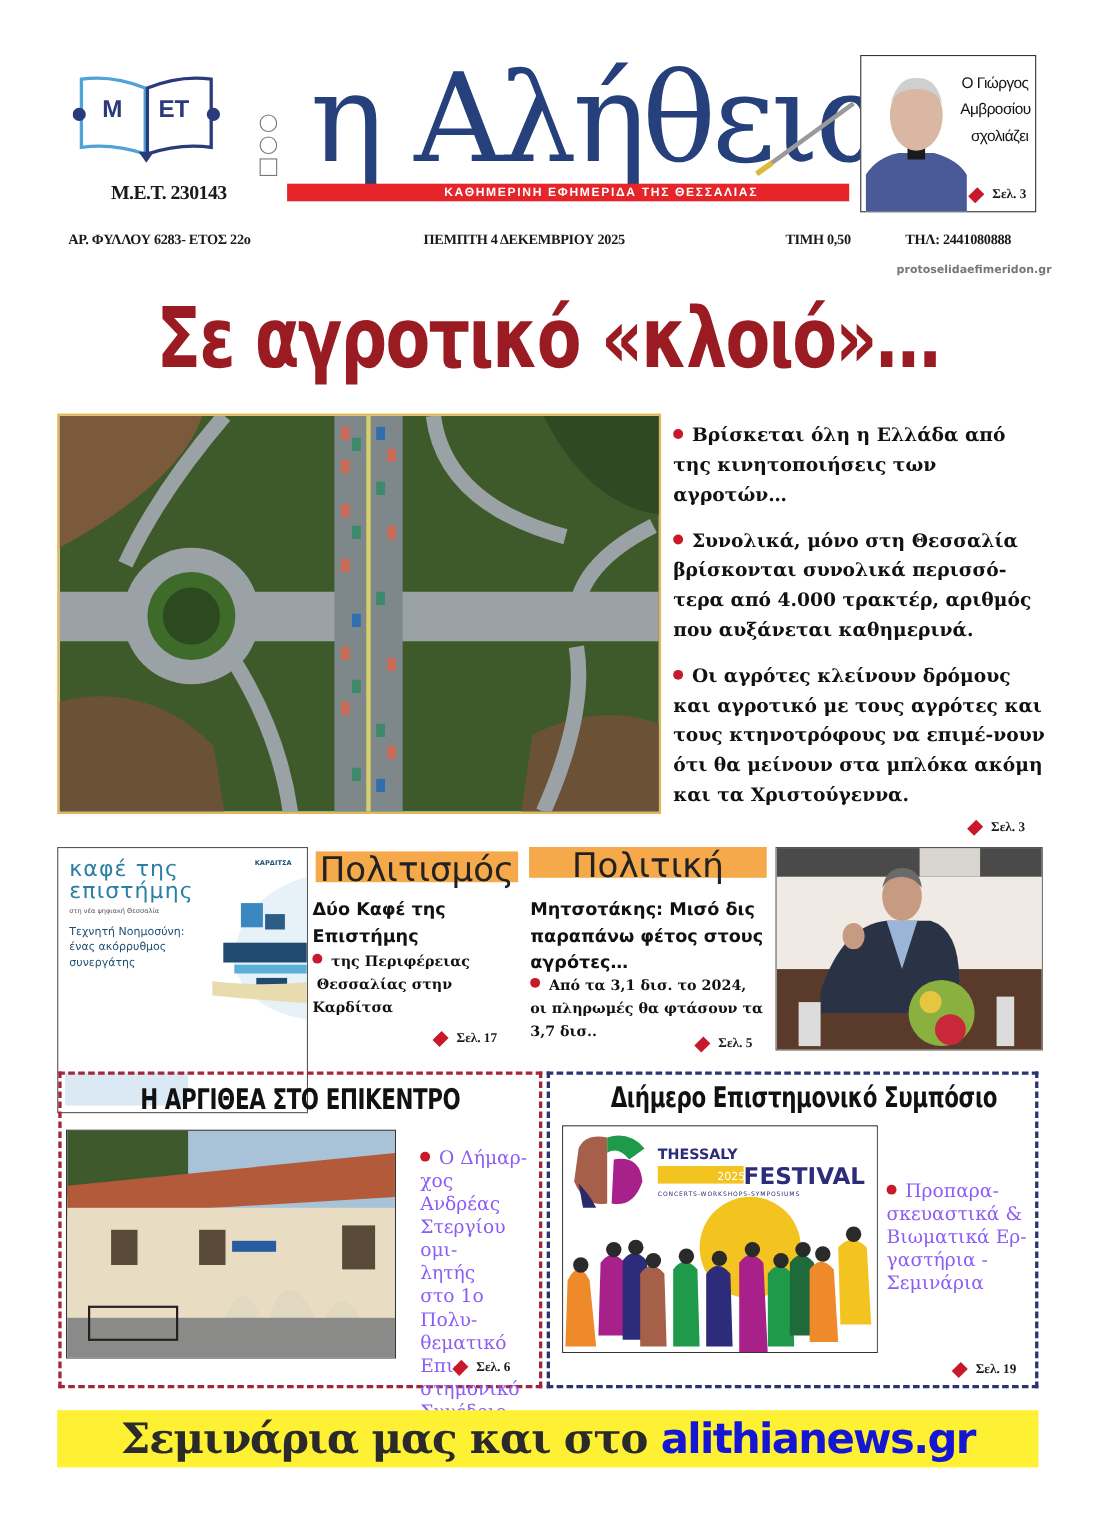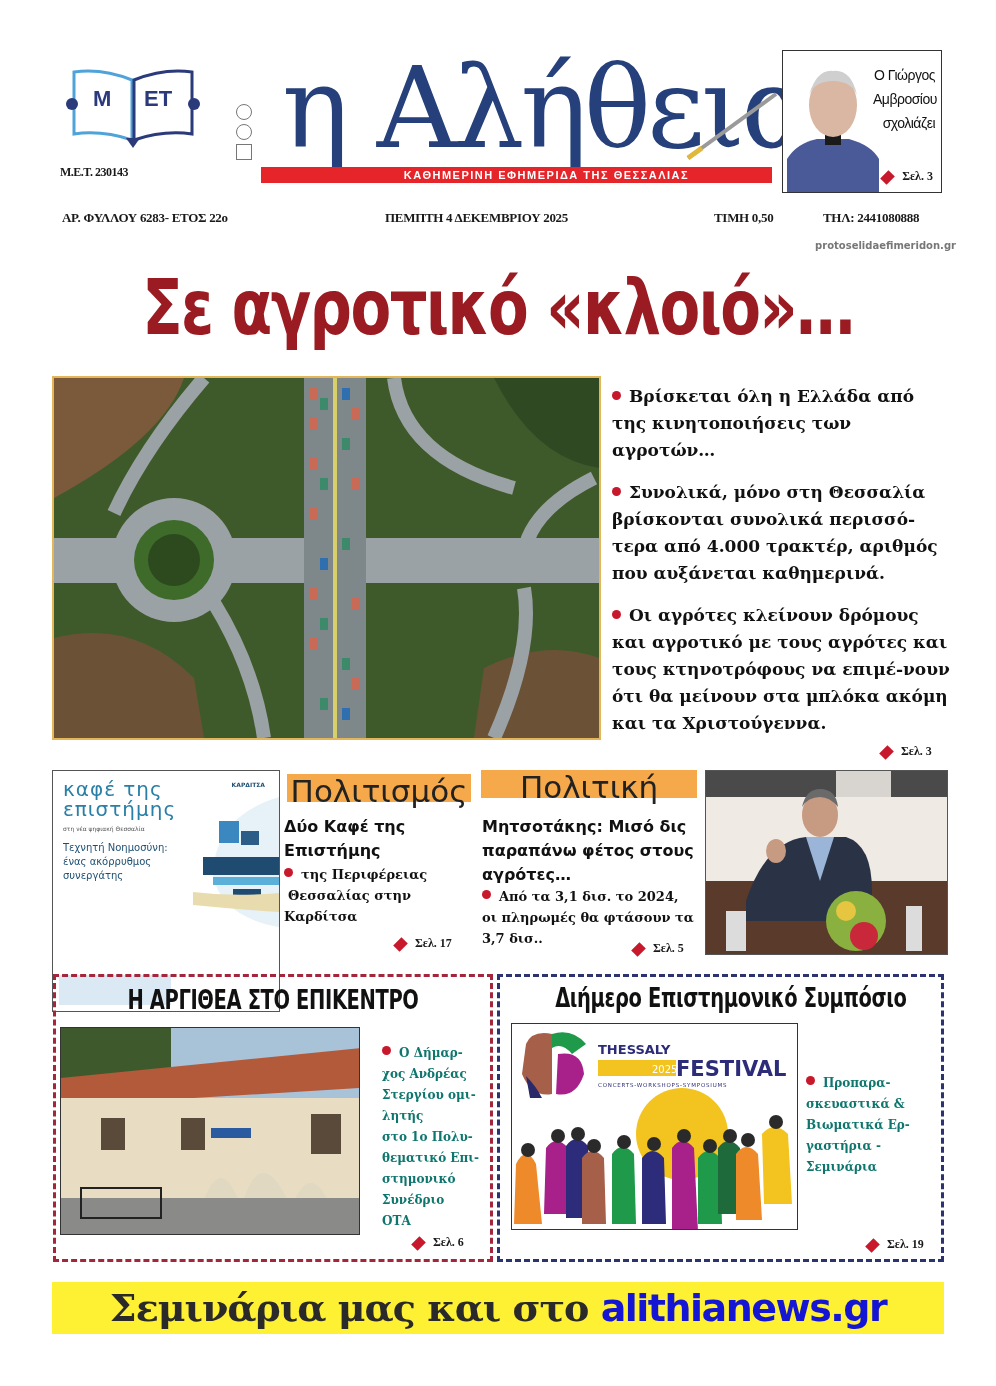--- a/index.html
+++ b/index.html
@@ -3,21 +3,21 @@
 <meta charset="utf-8">
 <style>
   * { box-sizing: border-box; margin: 0; padding: 0; }
   html, body { width: 996px; height: 1386px; background: #ffffff; overflow: hidden; }
   body { position: relative; font-family: "DejaVu Serif", serif; color: #1a1a1a; }
   .abs { position: absolute; }
 
   
   .met-logo { left: 60px; top: 66px; width: 146px; height: 100px; }
   .met-book { position: absolute; left: 6px; top: 0; width: 134px; height: 82px; }
-  .met-label { position: absolute; left: 0; top: 99px; width: 146px; text-align: left; font-family: "Liberation Serif", serif; font-weight: bold; font-size: 12px; letter-spacing: -0.5px; }
+  .met-label { position: absolute; left: 0; top: 99px; width: 146px; text-align: right; font-family: "Liberation Serif", serif; font-weight: bold; font-size: 18px; letter-spacing: -0.5px; }
   .met-m, .met-et { position: absolute; top: 20px; font-family: "Liberation Sans", sans-serif; font-weight: bold; font-size: 22px; color: #2b3a7a; }
   .met-m { left: 33px; }
   .met-et { left: 84px; }
 
   .tiny-marks { left: 236px; top: 104px; width: 22px; height: 80px; }
   .tiny-marks div { border: 1px solid #777; margin-bottom: 4px; border-radius: 50%; width: 16px; height: 16px; }
 
   .title-logo { left: 282px; top: 52px; width: 470px; height: 120px; font-family: "DejaVu Serif", serif; font-size: 112px; color: #25407a; line-height: 1; letter-spacing: -4px; white-space: nowrap; font-weight: normal; }
   .title-pen { left: 680px; top: 86px; width: 100px; height: 80px; }
   .red-bar { left: 261px; top: 167px; width: 511px; height: 16px; background: #e5252a; color: #fff; font-family: "Liberation Sans", sans-serif; font-weight: bold; font-size: 11px; text-align: center; line-height: 16px; letter-spacing: 1.5px; padding-left: 60px; }
@@ -49,21 +49,21 @@
   .section-tab { height: 28px; background: #f6a94a; font-family: "DejaVu Sans", sans-serif; font-size: 31px; color: #222; text-align: center; line-height: 34px; font-weight: normal; }
   .col-head { font-family: "DejaVu Sans", sans-serif; font-weight: bold; font-size: 16px; line-height: 24px; color: #111; }
   .col-body { font-family: "DejaVu Serif", serif; font-weight: bold; font-size: 13px; line-height: 21px; color: #111; }
 
   .pm-photo { left: 705px; top: 770px; width: 243px; height: 185px; border: 1px solid #555; overflow: hidden; }
 
   .box-red { left: 53px; top: 974px; width: 440px; height: 288px; border: 3px dashed #a3263a; }
   .box-blue { left: 497px; top: 974px; width: 447px; height: 288px; border: 3px dashed #2b3470; }
   .box-title { position: absolute; left: 0; width: 100%; text-align: center; font-family: "DejaVu Sans", sans-serif; font-weight: bold; font-size: 26px; color: #111; transform: scaleX(0.75); white-space: nowrap; letter-spacing: -0.5px; }
   .argithea-photo { position: absolute; left: 4px; top: 50px; width: 300px; height: 208px; overflow: hidden; border: 1px solid #333; }
-  .box-text { position: absolute; font-family: "DejaVu Serif", serif; font-weight: bold; font-size: 12px; line-height: 21px; color: #0f766e; }
+  .box-text { position: absolute; font-family: "DejaVu Serif", serif; font-weight: normal; font-size: 17px; line-height: 21px; color: #8b5cf6; }
   .festival-img { position: absolute; left: 11px; top: 46px; width: 287px; height: 207px; border: 1px solid #333; overflow: hidden; background: #fff; }
 
   .bottom-banner { left: 52px; top: 1282px; width: 892px; height: 52px; background: #fef033; text-align: center; font-family: "DejaVu Serif", serif; font-weight: bold; font-size: 38px; line-height: 52px; color: #2a2a2a; letter-spacing: -1px; white-space: nowrap; }
   .bottom-banner .url { color: #1515d4; font-family: "DejaVu Sans", sans-serif; letter-spacing: -1.5px; }
 </style>
 </head>
 <body>
 
 <div class="abs met-logo">
   <svg class="met-book" viewBox="0 0 134 82">

